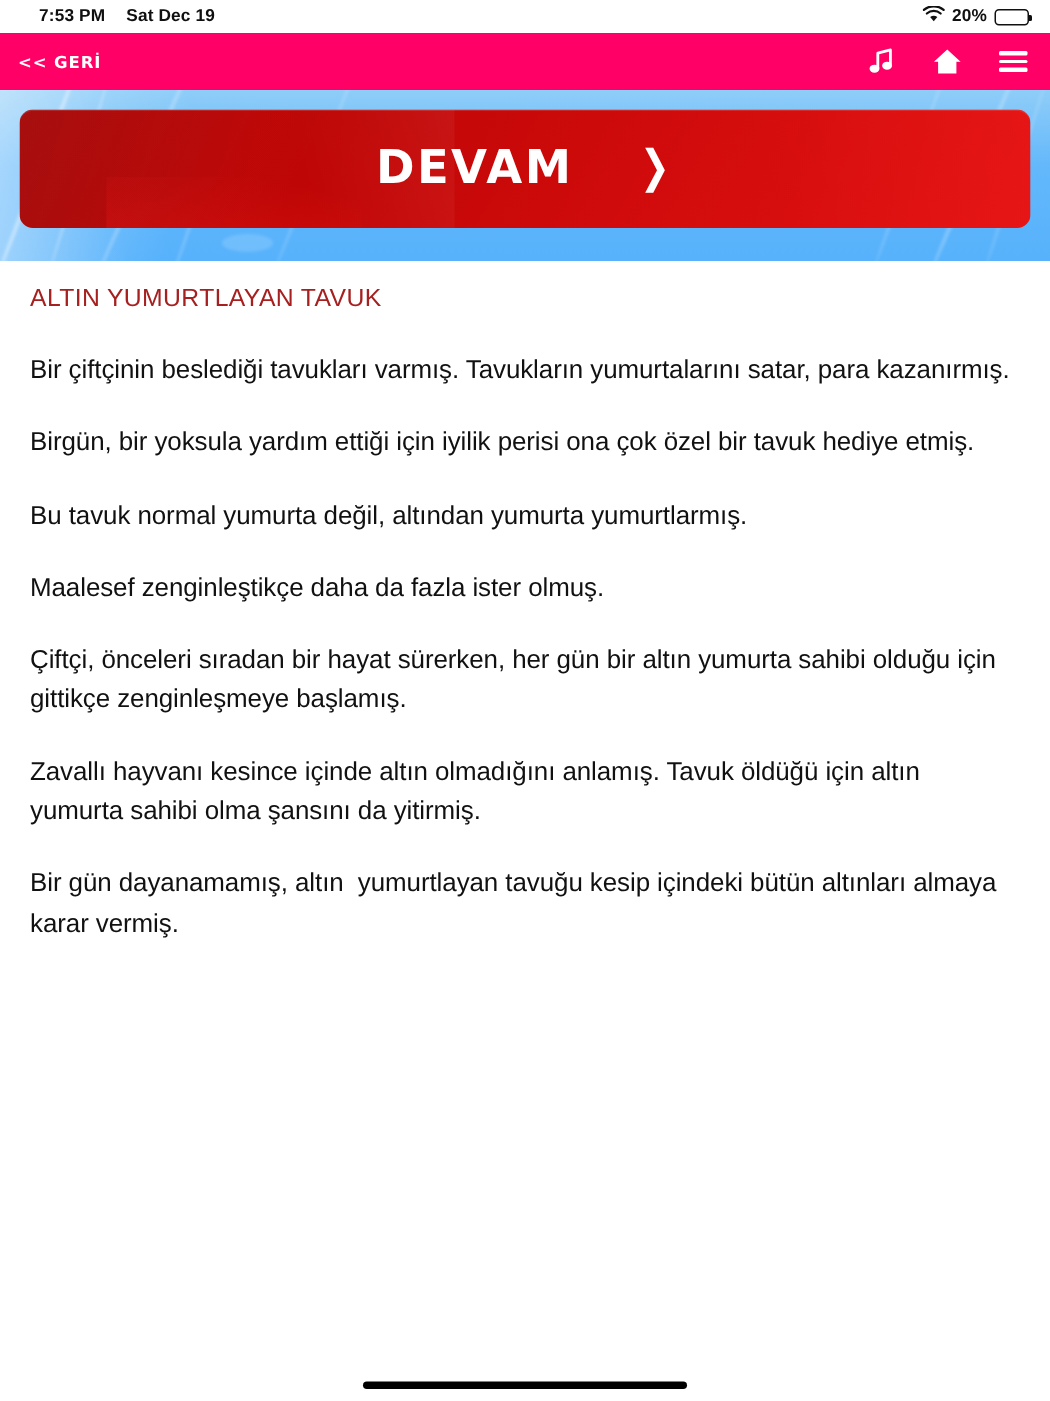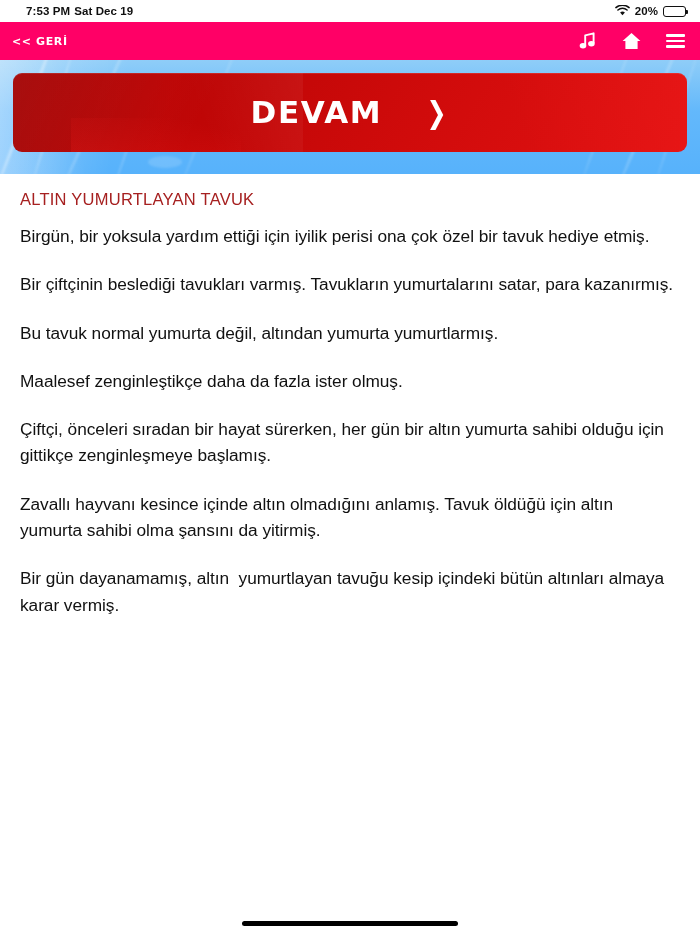--- a/index.html
+++ b/index.html
@@ -25,21 +25,21 @@
     width: 100%;
     background: #ffffff;
     display: flex;
     align-items: center;
     padding: 0 14px 0 26px;
     font-size: 11.5px;
     font-weight: bold;
     color: #101010;
     letter-spacing: 0.1px;
   }
-  .status-left { display: flex; align-items: center; gap: 4px; }
+  .status-left { display: flex; align-items: center; gap: 14px; }
   .status-right {
     margin-left: auto;
     display: flex;
     align-items: center;
     gap: 5px;
   }
   .wifi-icon { display: block; }
   .battery-icon {
     width: 23px;
     height: 11px;
@@ -170,21 +170,21 @@
   .f2 { left: 150px; top: 0; width: 140px; height: 100%;
         background: linear-gradient(250deg, rgba(255,255,255,0.05), rgba(255,255,255,0) 70%); }
   .f3 { right: 0;   top: 0;  width: 250px; height: 100%;
         background: linear-gradient(250deg, rgba(255,40,40,0.20), rgba(255,255,255,0) 68%); }
   .f4 { left: 58px; bottom: 0; width: 170px; height: 34px;
         background: linear-gradient(14deg, rgba(255,30,30,0.22), rgba(255,255,255,0) 80%); }
 
   .devam-label {
     position: relative;
     display: flex;
-    align-items: center;
+    align-items: flex-start;
     gap: 42px;
     color: #ffffff;
     z-index: 2;
   }
   .devam-text {
     font-family: "DejaVu Sans", sans-serif;
     font-size: 31px;
     font-weight: bold;
     letter-spacing: 1.6px;
     line-height: 1;
@@ -199,21 +199,21 @@
 
   
   .article {
     padding: 16px 22px 0 20px;
   }
   .article-title {
     color: #a62020;
     font-size: 16.5px;
     font-weight: normal;
     letter-spacing: 0.25px;
-    margin-bottom: 14px;
+    margin-bottom: 24px;
     font-family: "Liberation Sans", sans-serif;
   }
   .article-body p {
     color: #111111;
     font-size: 17.3px;
     line-height: 1.52;
     margin-bottom: 22px;
     letter-spacing: -0.05px;
     white-space: pre-wrap;
     font-family: "Liberation Sans", sans-serif;
@@ -309,22 +309,22 @@
       <div class="devam-label">
         <span class="devam-text">DEVAM</span>
         <span class="devam-chevron">❯</span>
       </div>
     </div>
   </div>
 
   <div class="article">
     <h1 class="article-title">ALTIN YUMURTLAYAN TAVUK</h1>
     <div class="article-body">
+        <p>Bir çiftçinin beslediği tavukları varmış. Tavukların yumurtalarını satar, para kazanırmış.</p>
         <p>Birgün, bir yoksula yardım ettiği için iyilik perisi ona çok özel bir tavuk hediye etmiş.</p>
-        <p>Bir çiftçinin beslediği tavukları varmış. Tavukların yumurtalarını satar, para kazanırmış.</p>
         <p>Bu tavuk normal yumurta değil, altından yumurta yumurtlarmış.</p>
         <p>Maalesef zenginleştikçe daha da fazla ister olmuş.</p>
         <p>Çiftçi, önceleri sıradan bir hayat sürerken, her gün bir altın yumurta sahibi olduğu için gittikçe zenginleşmeye başlamış.</p>
         <p>Zavallı hayvanı kesince içinde altın olmadığını anlamış. Tavuk öldüğü için altın yumurta sahibi olma şansını da yitirmiş.</p>
         <p>Bir gün dayanamamış, altın  yumurtlayan tavuğu kesip içindeki bütün altınları almaya karar vermiş.</p>
       </div>
   </div>
 
   <div class="home-indicator-wrap">
     <div class="home-indicator"></div>

